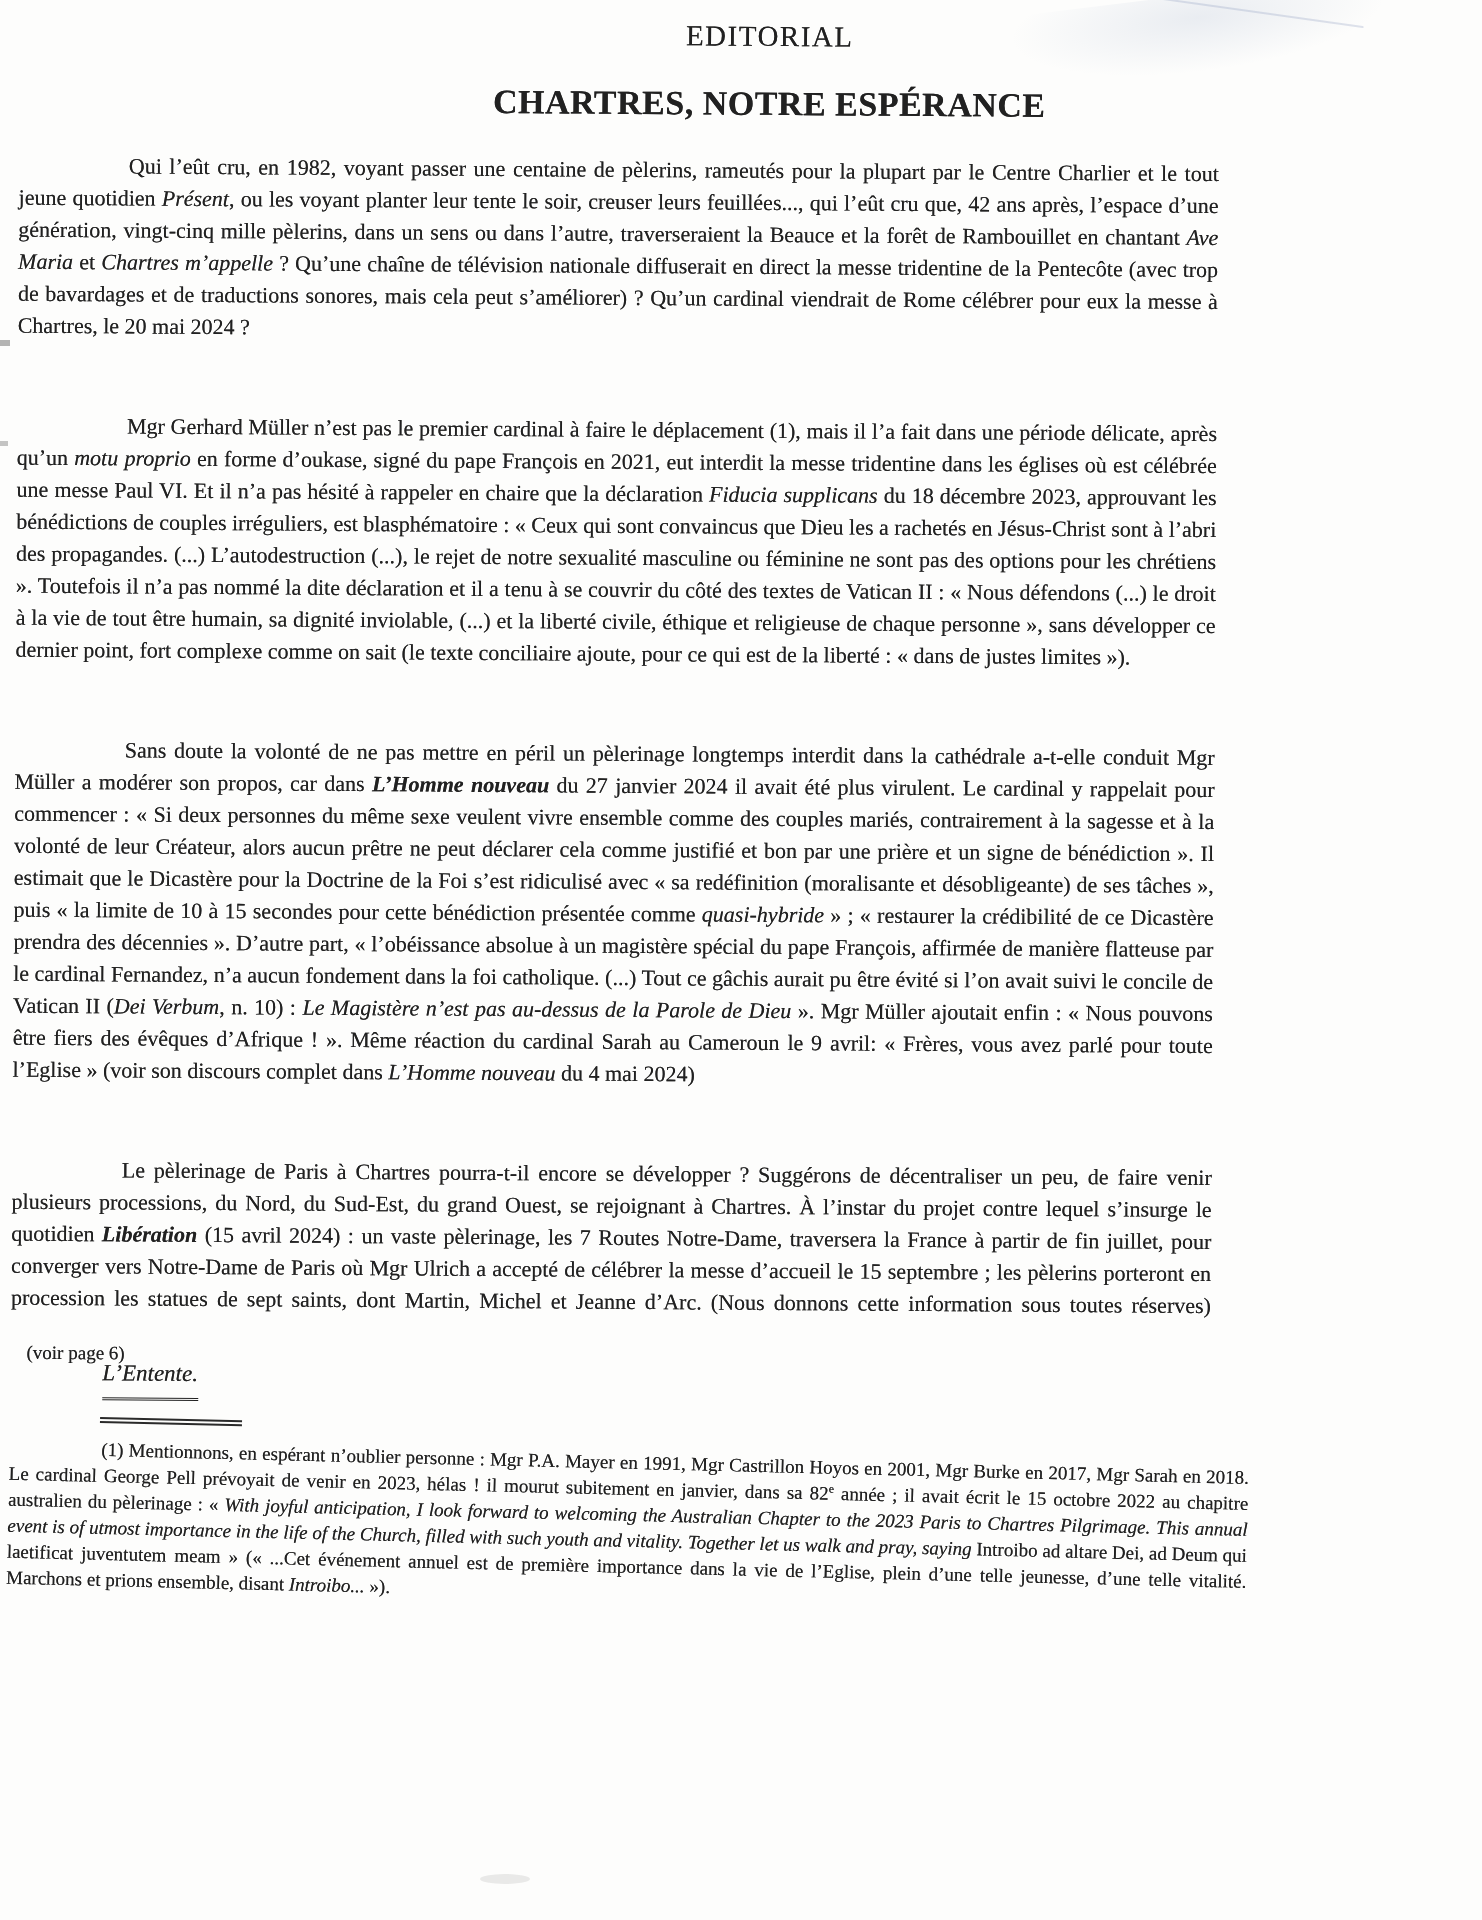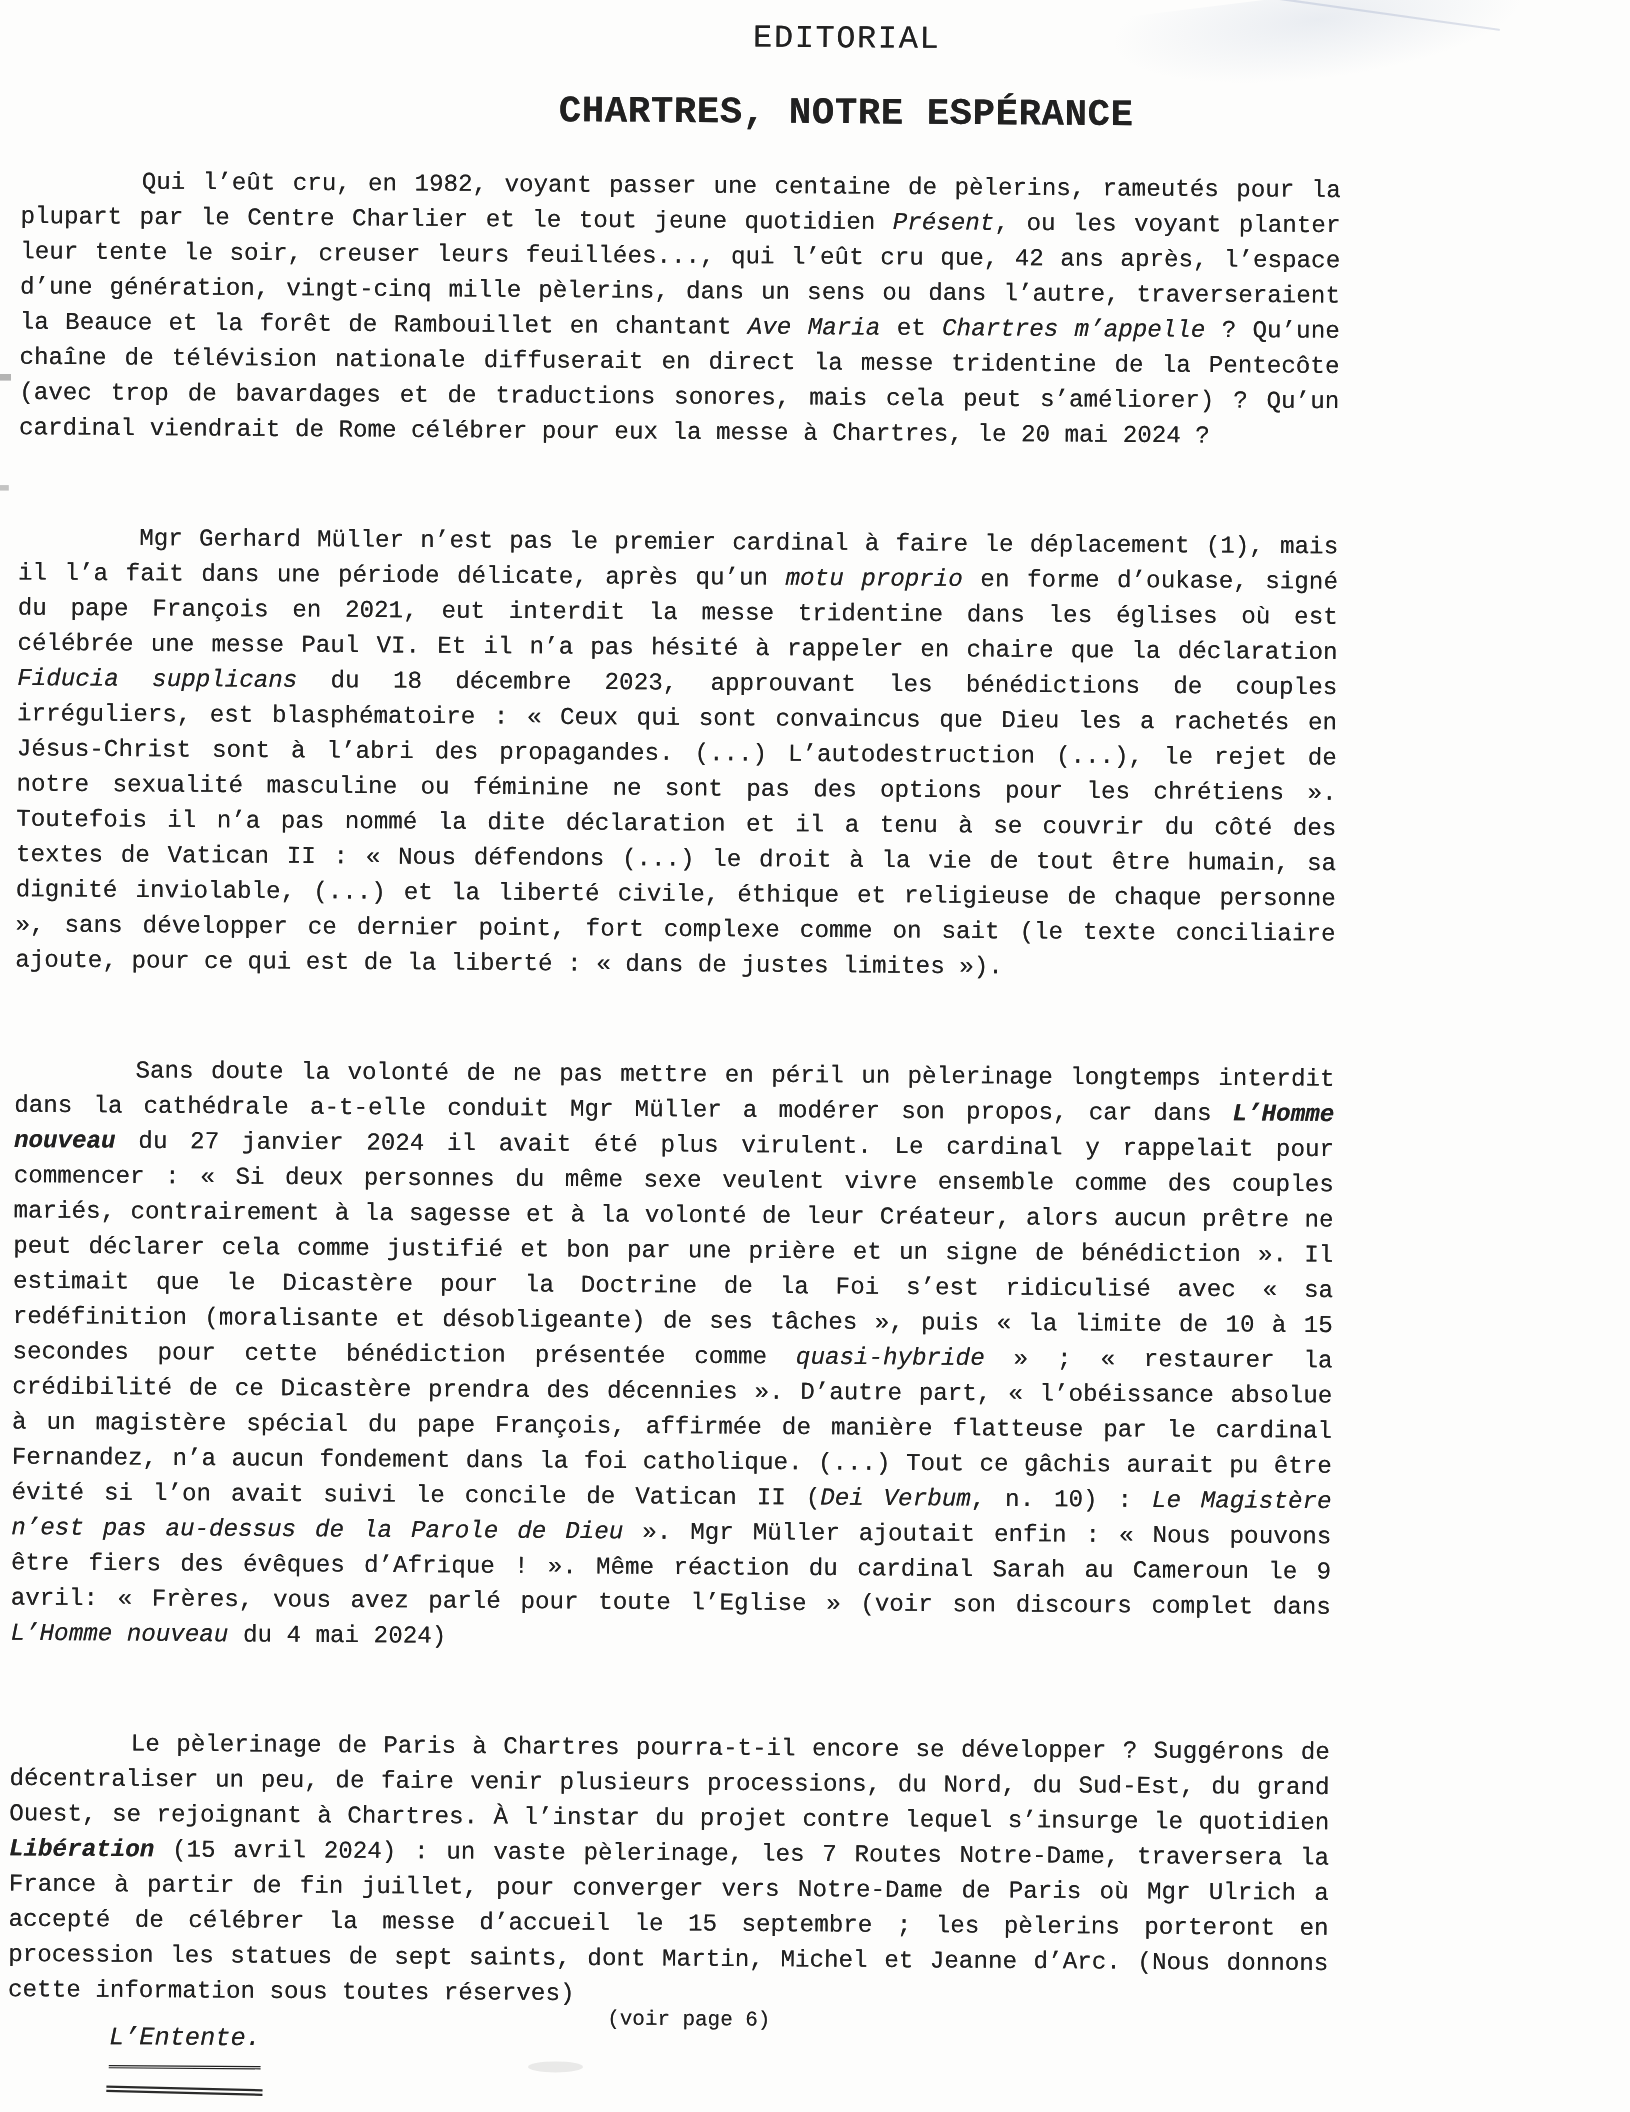--- a/index.html
+++ b/index.html
@@ -1,36 +1,36 @@
 <!DOCTYPE html>
 <html lang="fr" style="--ink: #212121; --paper: #fdfdfc;"><head>
 <meta charset="utf-8">
 <style>
   :root { --ink:#212121; --paper:#fdfdfc; }
   html,body { margin:0; padding:0; }
   .page {
     position:relative; width:1482px; height:1920px;
     background:var(--paper); overflow:hidden; color:var(--ink);
-    font-family:Liberation Mono, monospace;
+    font-family:Liberation Serif, serif;
     text-shadow:0 0 .5px rgba(15,15,15,.7);
   }
   .content { padding:16px 262px 0 20px; transform:rotate(.4deg); transform-origin:60px 0; }
   header { text-align:center; transform:translateX(150px); }
   .kicker { font-size:29px; line-height:30px; letter-spacing:1.5px; font-weight:400; }
   .title  { margin-top:36px; font-size:34px; line-height:34px; font-weight:700; letter-spacing:.5px; }
   main p.para {
     margin:68px 0 0 0; text-align:justify; text-indent:110px;
     font-size:22px; line-height:32px;
   }
   main p.para.first { margin-top:34px; }
   .r-i  { font-style:italic; }
   .r-bi { font-style:italic; font-weight:700; }
   .r-iu { font-style:italic; border-bottom:3px double var(--ink); padding-bottom:12px; }
   .r-sup{ vertical-align:super; font-size:.62em; line-height:0; }
-  .voir { display:inline-block; font-size:19px; margin-left:30px; transform:translateY(22px); text-indent:0; }
+  .voir { display:inline-block; font-size:19px; margin-left:16px; transform:translateY(22px); text-indent:0; }
   .sig  { margin:10px 0 0 92px; font-size:23px; line-height:32px; }
   .fnblock { margin:26px -40px 0 0; transform:rotate(1deg); transform-origin:0 0; }
   .fnsep { width:142px; height:2px; margin-left:90px;
            border-top:2px solid #2a2a2a; border-bottom:2px solid #2a2a2a; }
   .fnp { margin:14px 0 0 0; text-align:justify; text-indent:92px;
          font-size:19px; line-height:26px; }
   
   .artifact { position:absolute; pointer-events:none; }
   .smudge  { left:1010px; top:-6px; width:380px; height:78px;
              background:radial-gradient(ellipse at 50% 30%, rgba(130,150,185,.16), rgba(130,150,185,0) 70%);

